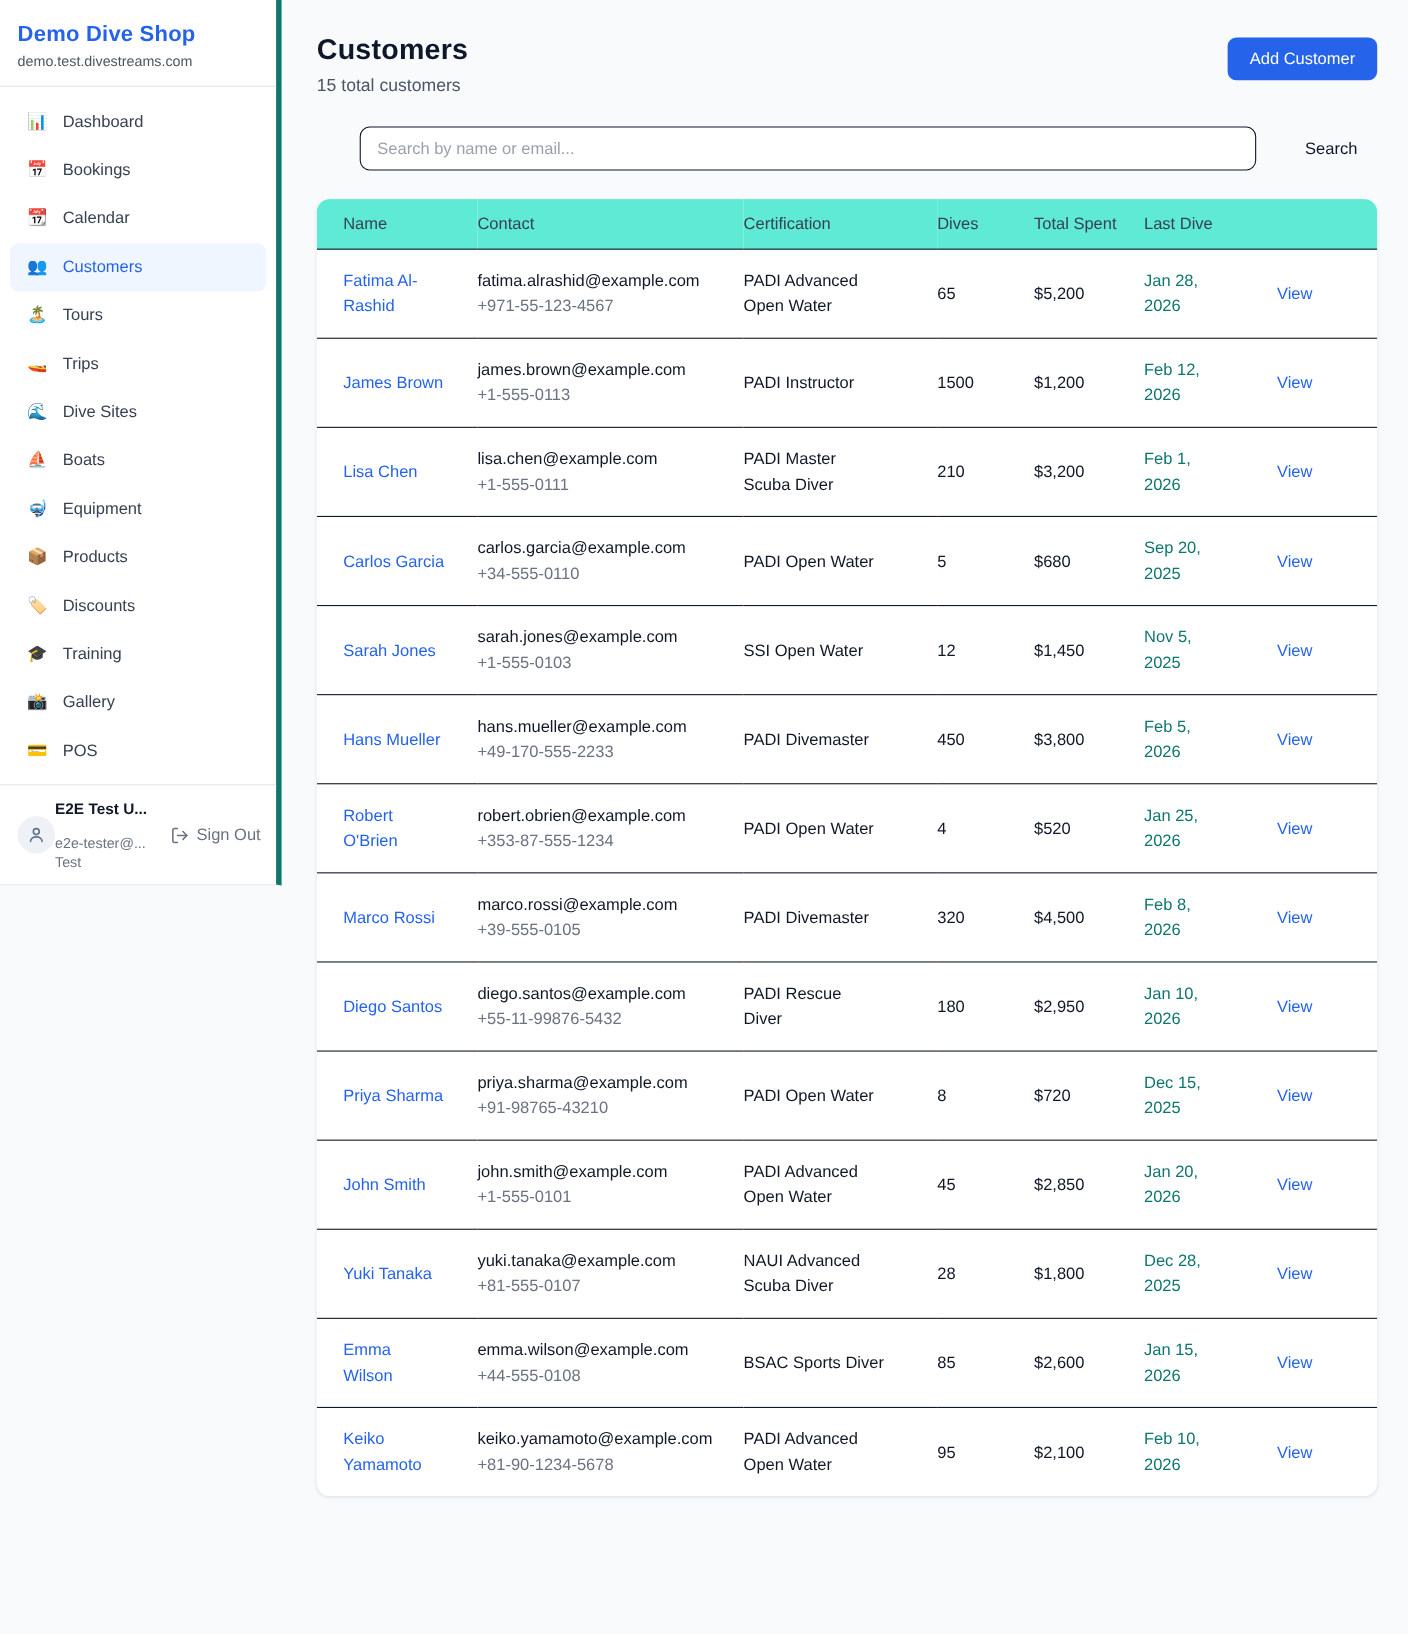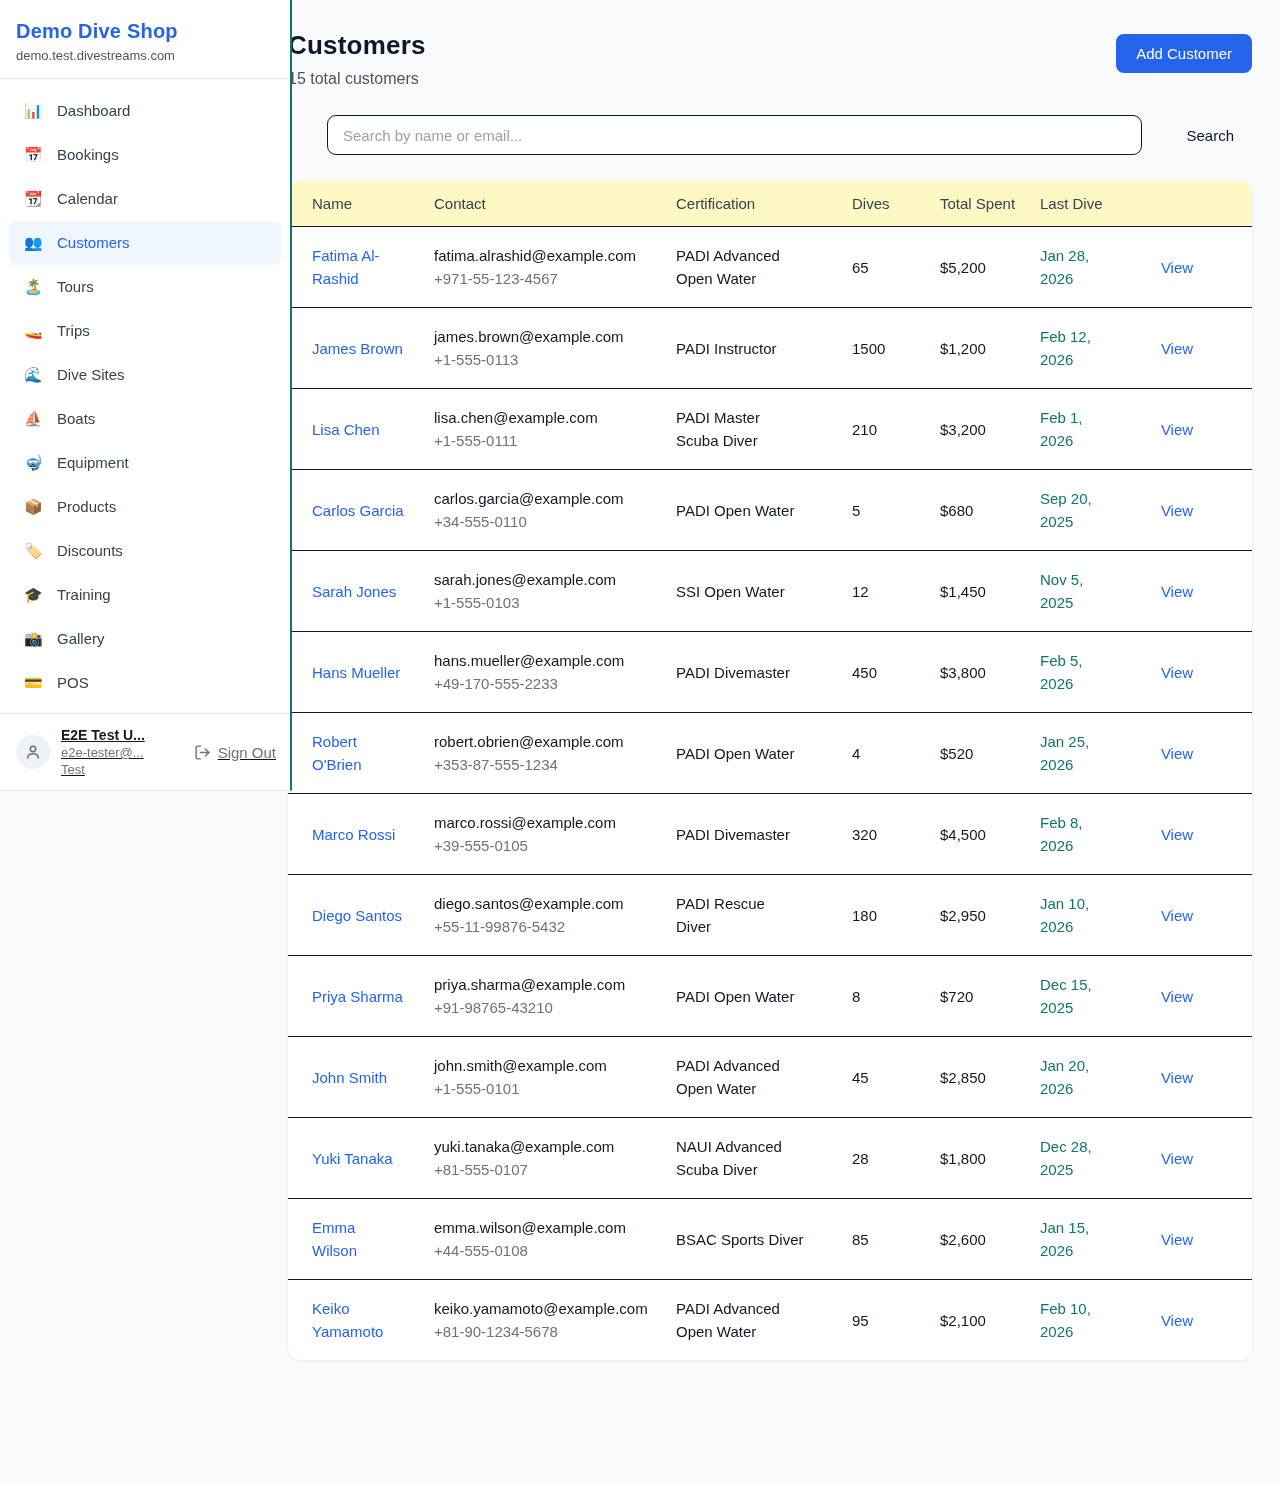--- a/index.html
+++ b/index.html
@@ -6,48 +6,48 @@
   html, body { width:1280px; min-height:1485px; }
   body {
     background: var(--page-bg, #f8fafc);
     font-family: "Liberation Sans", sans-serif;
     color: #111827;
     position: relative;
   }
 
   
   .sidebar {
-    position: absolute; top:0; left:0; width:292px;
+    position: absolute; top:0; left:0; width:256px;
     background:#ffffff;
-    border-right:2px solid #0f766e;
+    border-right:5px solid #0f766e;
     border-bottom:1px solid #e5e7eb;
   }
   .brand-box { padding:20px 16px 15px 16px; border-bottom:1px solid #e5e7eb; }
   .brand { color: var(--accent, #2563eb); font-size:20px; font-weight:700; letter-spacing:.2px; }
   .domain { margin-top:5px; color:#4b5563; font-size:13px; }
   .nav { padding:10px 9px 8px 9px; }
   .nav-item {
     display:flex; align-items:center; gap:13px;
     padding:11px 15px; border-radius:8px;
     font-size:15px; line-height:22px; color:#374151; cursor:pointer;
   }
   .nav-item.active { background: var(--active-bg, #eff6ff); color: var(--accent, #2563eb); font-weight:500; }
   .nav-icon { width:20px; text-align:center; font-size:15px; flex:none; }
   .user-footer {
     border-top:1px solid #e5e7eb;
     padding:13px 14px 13px 16px;
-    display:flex; align-items:center; gap:11px;text-decoration:underline;
+    display:flex; align-items:center; 
   }
   .avatar {
     width:34px; height:34px; flex:none; border-radius:50%;
     background:#eef1f5; display:flex; align-items:center; justify-content:center;
   }
   .user-meta { flex:1; min-width:0; }
   .user-name { font-size:14px; font-weight:700; color:#111827; white-space:nowrap; }
-  .user-email { font-size:13px; color:#6b7280; margin-top:2px; white-space:nowrap; }
+  .user-email { font-size:13px; color:#6b7280; margin-top:16px; white-space:nowrap; }
   .user-role { font-size:13px; color:#6b7280; margin-top:2px; }
   .sign-out {
     display:flex; align-items:flex-start; gap:7px;
     background:none; border:none; cursor:pointer;
     color:#6b7280; font-size:15px; font-family:inherit; white-space:nowrap;
   }
 
   
   .main { margin-left:256px; padding:30px 28px 30px 32px; }
   .header-row { display:flex; justify-content:space-between; align-items:flex-start; }
@@ -70,21 +70,21 @@
     font-size:15px; font-weight:500; color:#0f172a;
     margin-left:26px; padding:8px 18px;
   }
 
   
   .table-card {
     margin-top:26px; background:#fff; border-radius:12px;
     overflow:hidden; box-shadow:0 1px 3px rgba(15,23,42,.08);
   }
   table { width:100%; border-collapse:collapse; font-size:15px; table-layout:fixed; }
-  thead tr { background:#fef9c3; }
+  thead tr { background:#5eead4; }
   th {
     text-align:left; font-weight:500; color:#374151;
     padding:12px 10px 12px 0; line-height:21px; vertical-align:middle;
   }
   tbody tr { border-top:1px solid var(--border-dark, #111827); }
   td { padding:17px 10px 17px 0; vertical-align:middle; line-height:23px; }
   th:first-child, td:first-child { padding-left:24px; }
   td.cell-name { padding-right:30px; }
   td.cell-contact { padding-right:14px; }
   th.col-cert, td.cell-cert { padding-right:48px; }

